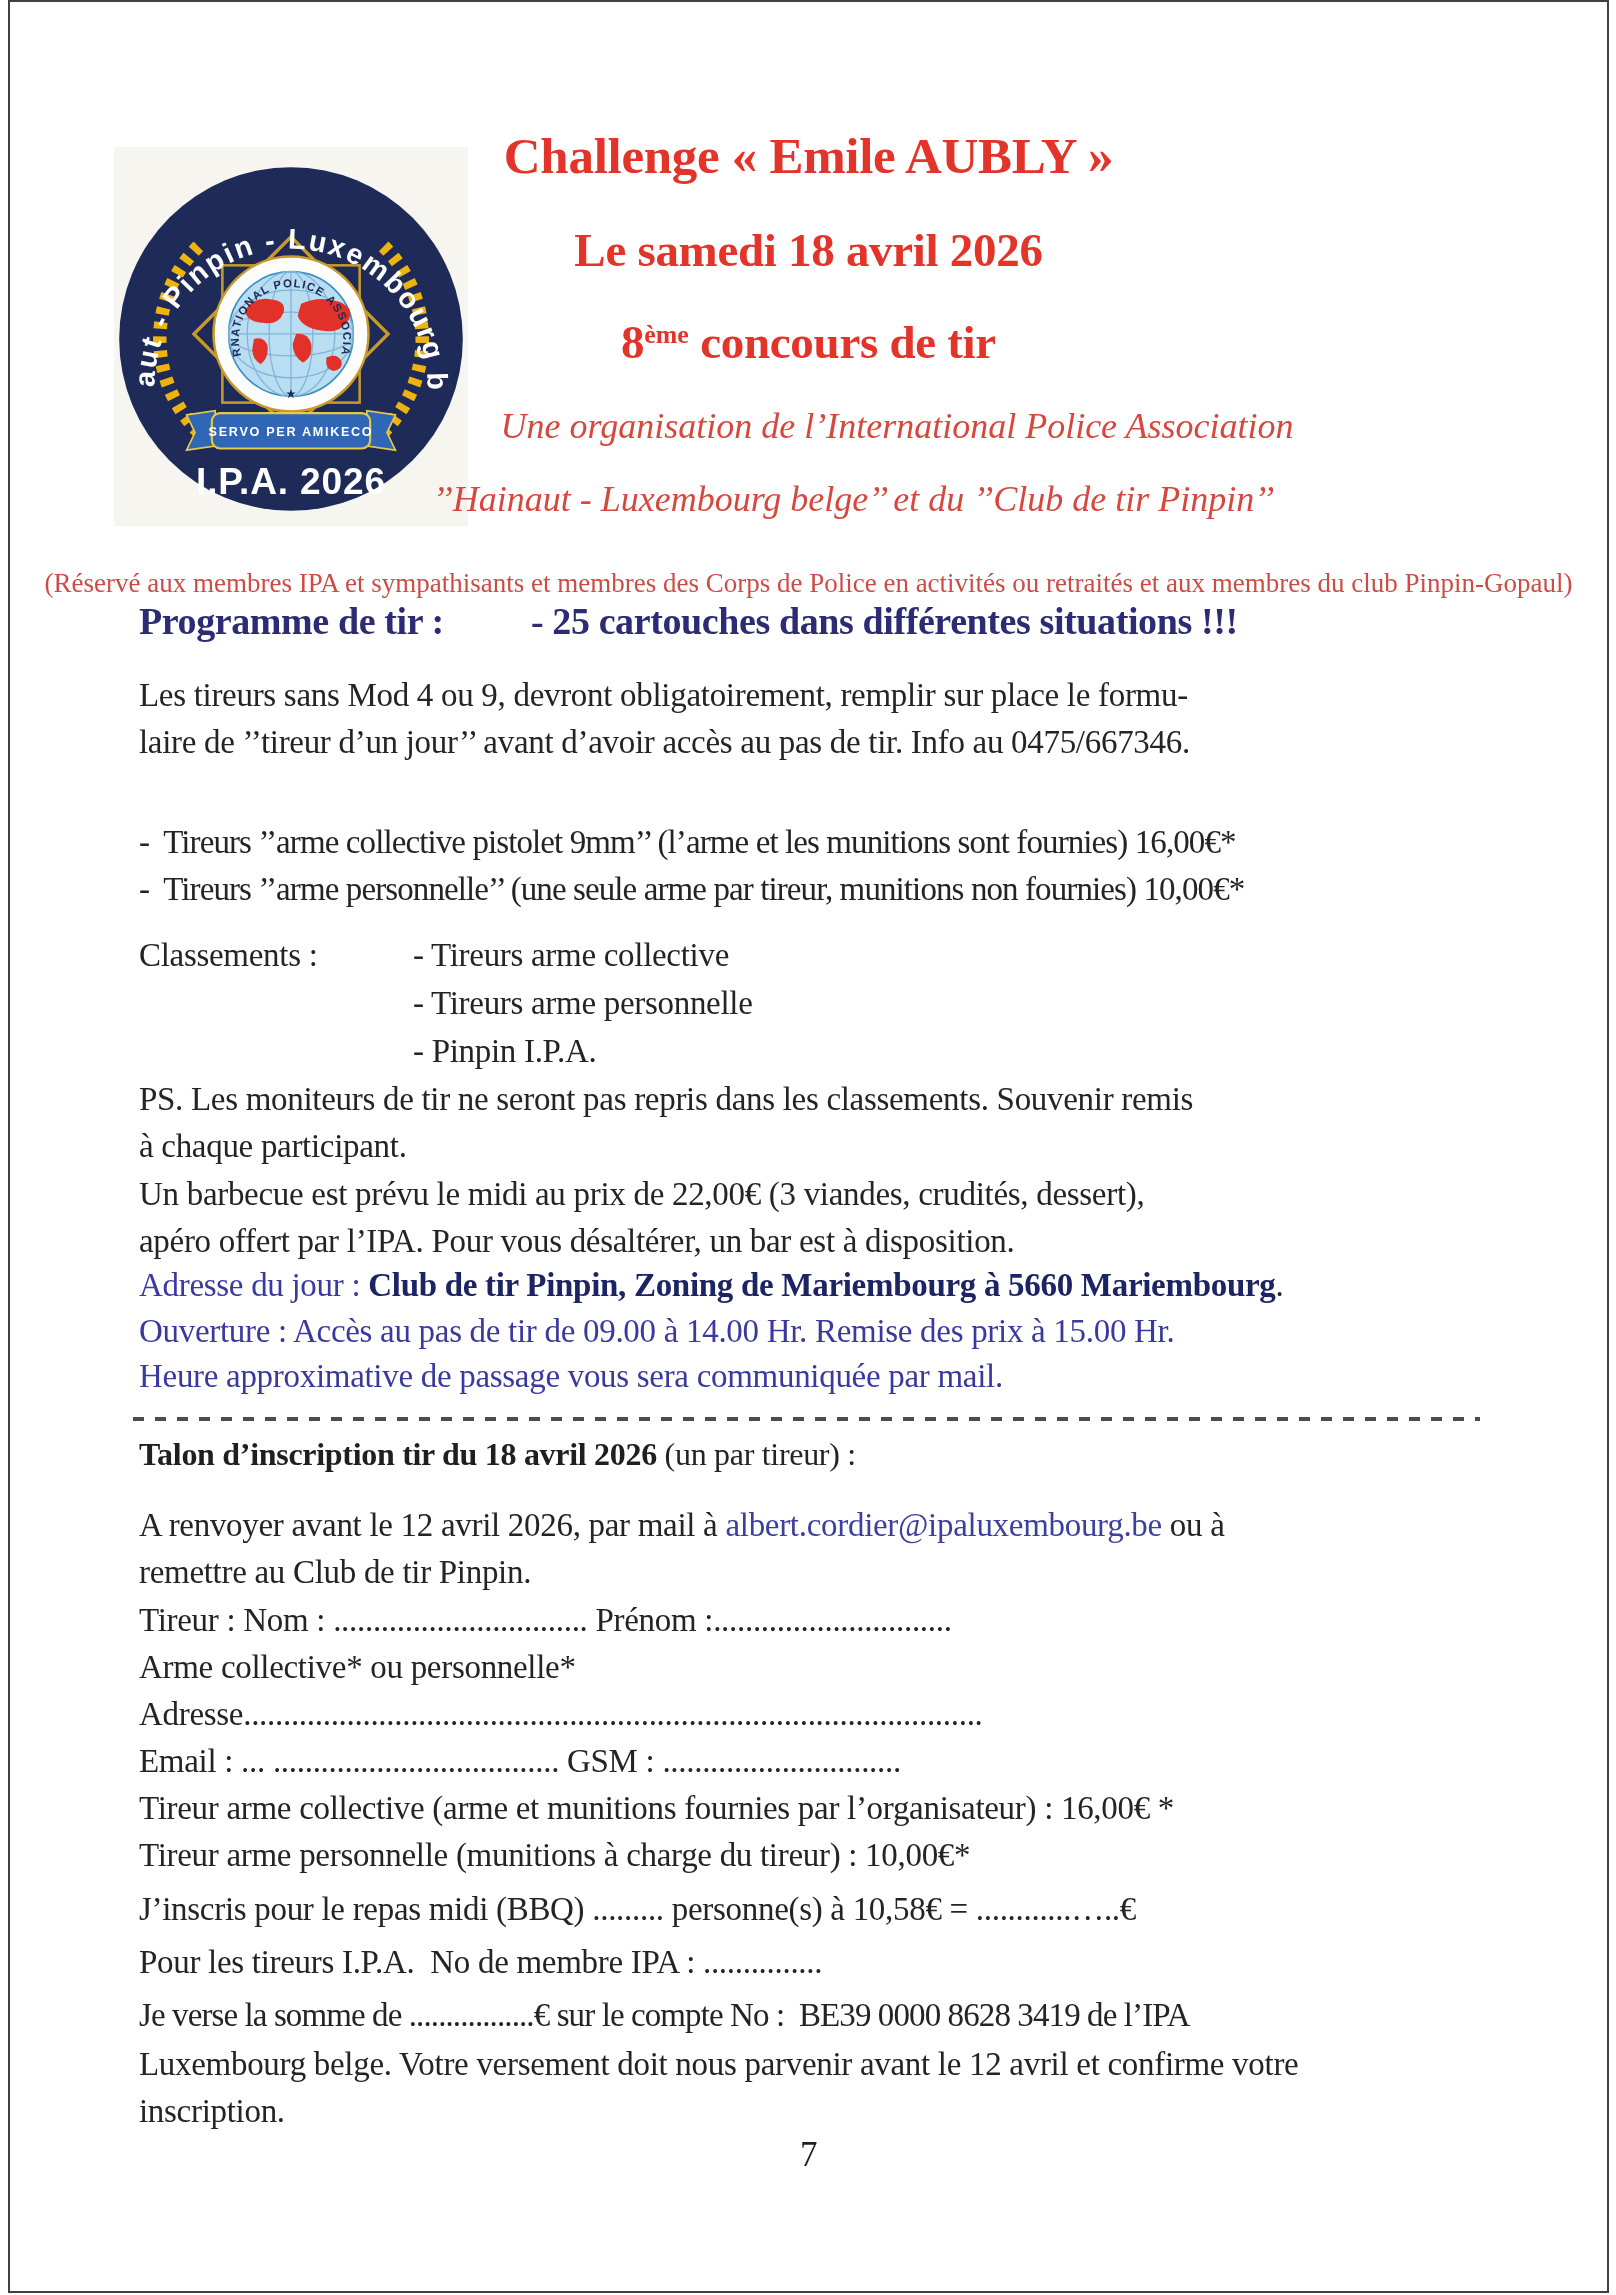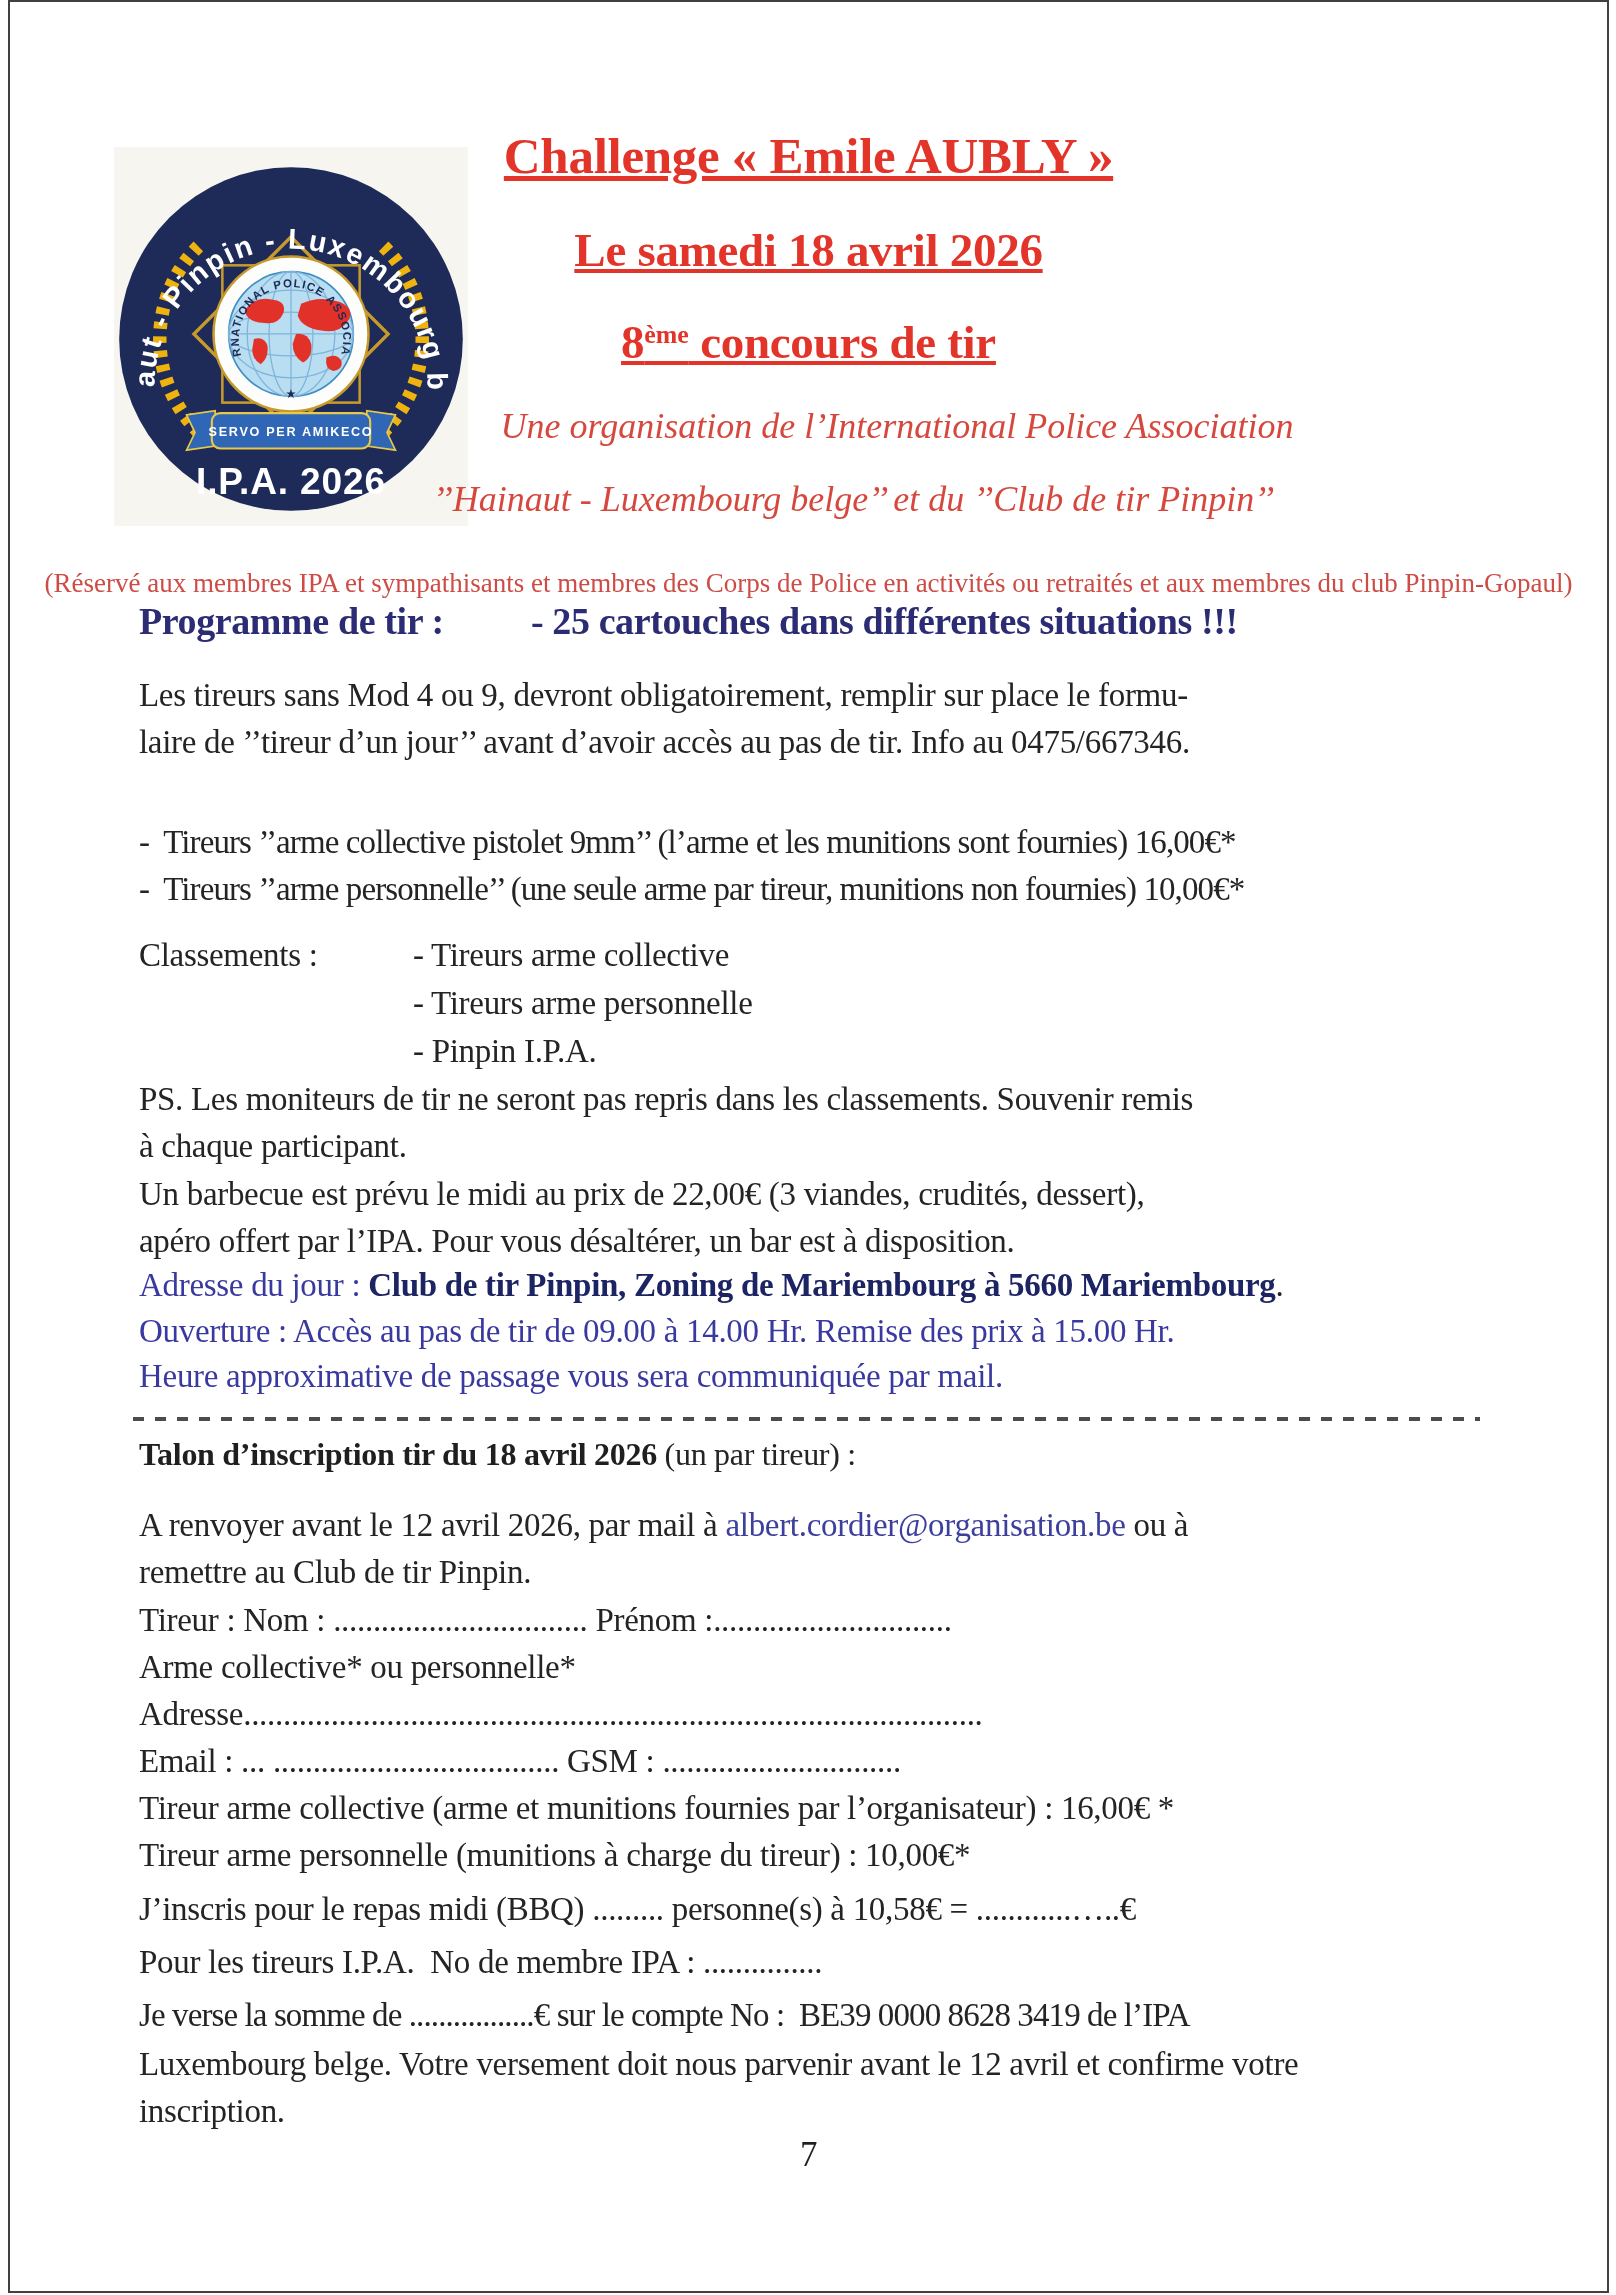--- a/index.html
+++ b/index.html
@@ -3,21 +3,21 @@
 <meta charset="utf-8">
 <style>
   html,body{margin:0;padding:0;}
   body{
     width:1617px;height:2295px;position:relative;background:#ffffff;
     font-family:"Liberation Serif","DejaVu Serif",serif;overflow:hidden;
   }
   .frame{position:absolute;left:8.4px;right:8.4px;top:0;bottom:2.5px;border:2.5px solid #404040;pointer-events:none;}
   .ln{position:absolute;left:139px;white-space:pre;font-size:33px;letter-spacing:-0.3px;color:#242424;line-height:1.1;}
   .center{left:0;right:0;text-align:center;}
-  .redbold{color:#e23429;font-weight:bold;text-decoration:underline;}
+  .redbold{color:#e23429;font-weight:bold;}
   .title{font-size:51px;}
   .datel{font-size:47px;}
   .event{font-size:47px;}
   .event sup{font-size:0.55em;vertical-align:15px;letter-spacing:0;}
   .org{font-style:italic;color:#d6483e;font-size:36px;letter-spacing:0;}
   .restr{color:#cd4c46;font-size:27px;letter-spacing:0;margin-top:19px;}
   .navyhead{color:#2c2c74;font-weight:bold;font-size:38px;letter-spacing:-0.4px;}
   .bluel{color:#3939a0;}
   .addrval{color:#1c2464;font-weight:bold;}
   .addrdot{color:#242424;}
@@ -106,21 +106,21 @@
 <div class="ln" style="top:1128px">à chaque participant.</div>
 <div class="ln" style="top:1176px">Un barbecue est prévu le midi au prix de 22,00€ (3 viandes, crudités, dessert),</div>
 <div class="ln" style="top:1223px">apéro offert par l’IPA. Pour vous désaltérer, un bar est à disposition.</div>
 <div class="ln bluel" style="top:1267px"><span>Adresse du jour : </span><span class="addrval">Club de tir Pinpin, Zoning de Mariembourg à 5660 Mariembourg</span><span class="addrdot">.</span></div>
 <div class="ln bluel" style="top:1313px">Ouverture : Accès au pas de tir de 09.00 à 14.00 Hr. Remise des prix à 15.00 Hr.</div>
 <div class="ln bluel" style="top:1358px">Heure approximative de passage vous sera communiquée par mail.</div>
 
 <div class="dashes" style="top:1417px"></div>
 
 <div class="ln" style="top:1436px"><span class="tbold">Talon d’inscription tir du 18 avril 2026</span><span class="trest"> (un par tireur) :</span></div>
-<div class="ln" style="top:1507px"><span>A renvoyer avant le 12 avril 2026, par mail à </span><a class="email-link">albert.cordier@organisation.be</a><span> ou à</span></div>
+<div class="ln" style="top:1507px"><span>A renvoyer avant le 12 avril 2026, par mail à </span><a class="email-link">albert.cordier@ipaluxembourg.be</a><span> ou à</span></div>
 <div class="ln" style="top:1554px">remettre au Club de tir Pinpin.</div>
 <div class="ln" style="top:1602px">Tireur : Nom : ................................ Prénom :..............................</div>
 <div class="ln" style="top:1649px">Arme collective* ou personnelle*</div>
 <div class="ln" style="top:1696px">Adresse.............................................................................................</div>
 <div class="ln" style="top:1743px">Email : ... .................................... GSM : ..............................</div>
 <div class="ln" style="top:1790px">Tireur arme collective (arme et munitions fournies par l’organisateur) : 16,00€ *</div>
 <div class="ln" style="top:1837px">Tireur arme personnelle (munitions à charge du tireur) : 10,00€*</div>
 <div class="ln" style="top:1891px">J’inscris pour le repas midi (BBQ) ......... personne(s) à 10,58€ = ............…..€</div>
 <div class="ln" style="top:1944px">Pour les tireurs I.P.A.  No de membre IPA : ...............</div>
 <div class="ln tight" style="top:1997px">Je verse la somme de .................€ sur le compte No :  BE39 0000 8628 3419 de l’IPA</div>

